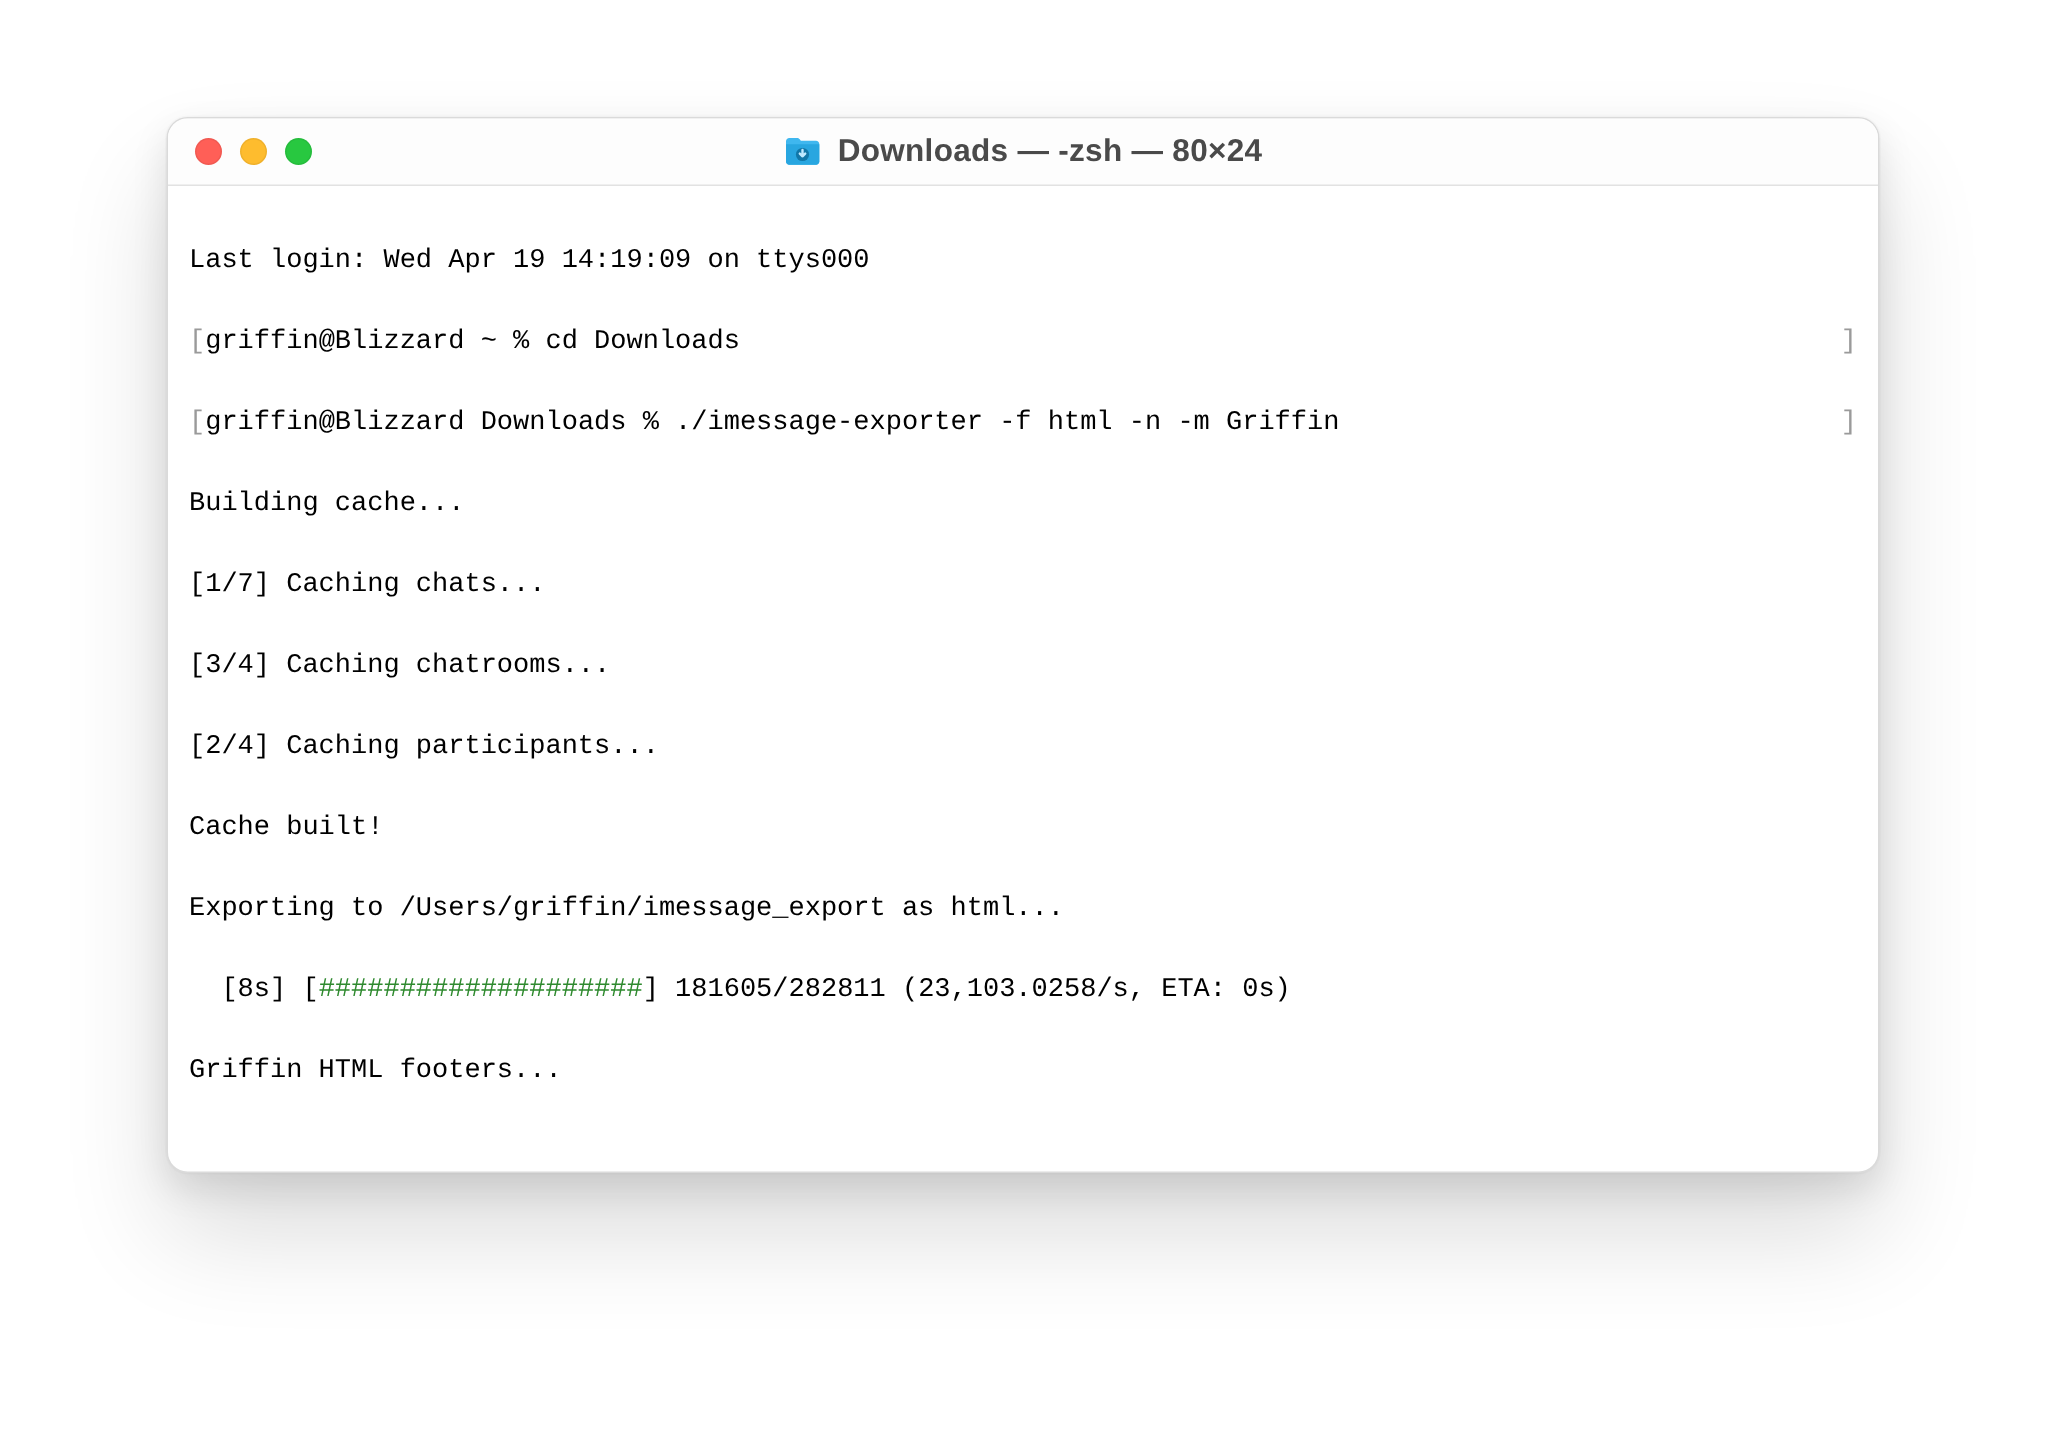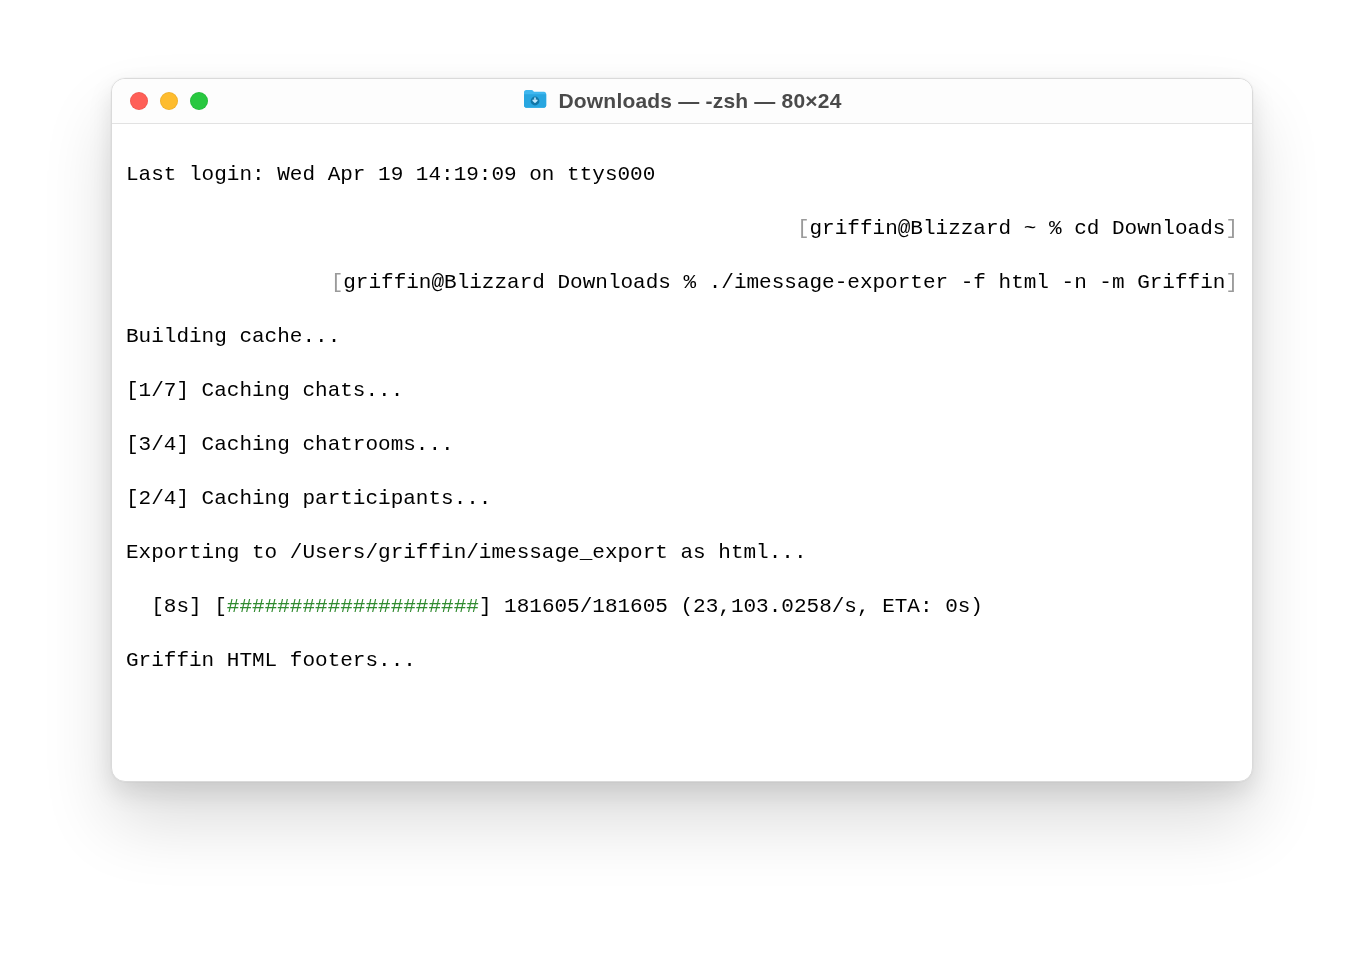--- a/index.html
+++ b/index.html
@@ -55,50 +55,50 @@
     border-radius: 50%;
   }
   .dot.red    { background: #ff5f57; box-shadow: inset 0 0 0 1px rgba(0,0,0,0.06); }
   .dot.yellow { background: #febc2e; box-shadow: inset 0 0 0 1px rgba(0,0,0,0.06); }
   .dot.green  { background: #28c840; box-shadow: inset 0 0 0 1px rgba(0,0,0,0.06); }
   .title-wrap {
     position: absolute;
     left: 0; right: 0;
     display: flex;
     justify-content: center;
-    align-items: flex-start;
+    align-items: center;
     gap: 10px;
     pointer-events: none;
   }
   .title-text {
     font-size: 21px;
     font-weight: 700;
     color: #4a4a4a;
     letter-spacing: 0.2px;
   }
   .folder-icon {
     width: 26px;
     height: 20px;
     position: relative;
   }
   .folder-icon svg { display:block; }
   .terminal {
     flex: 1 1 auto;
     padding: 10px 14px 14px 14px;
     font-family: "SF Mono", ui-monospace, Menlo, Monaco, "Courier New", monospace;
-    font-size: 21px;
+    font-size: 18px;
     line-height: 27px;
     color: #000000;
     white-space: pre;
     overflow: hidden;
   }
   .line { display:block; }
   .row2 {
     display: flex;
-    justify-content: flex-end;
+    justify-content: space-between;
   }
   .row2 .lead-bracket, .row2 .tail-bracket {
     color: #9a9a9a;
   }
   .progress-hash { color: #2f8a2f; }
 </style>
 </head>
 <body>
 
 <div class="stage">
@@ -124,21 +124,22 @@
     </div>
 
     <div class="terminal">
 <span class="line">Last login: Wed Apr 19 14:19:09 on ttys000</span>
 <span class="line row2"><span><span class="lead-bracket">[</span><span>griffin@Blizzard ~ % cd Downloads</span></span><span class="tail-bracket">]</span></span>
 <span class="line row2"><span><span class="lead-bracket">[</span><span>griffin@Blizzard Downloads % ./imessage-exporter -f html -n -m Griffin</span></span><span class="tail-bracket">]</span></span>
 <span class="line">Building cache...</span>
 <span class="line">[1/7] Caching chats...</span>
 <span class="line">[3/4] Caching chatrooms...</span>
 <span class="line">[2/4] Caching participants...</span>
+<span class="line">Cache built!</span>
 <span class="line">Exporting to /Users/griffin/imessage_export as html...</span>
-<span class="line"><span>  [8s] [</span><span class="progress-hash">####################</span><span>] 181605/181605 (23,103.0258/s, ETA: 0s)</span></span>
+<span class="line"><span>  [8s] [</span><span class="progress-hash">####################</span><span>] 181605/282811 (23,103.0258/s, ETA: 0s)</span></span>
 <span class="line">Griffin HTML footers...</span>
 
 
     </div>
 
   </div>
 </div>
 
 </body></html>

